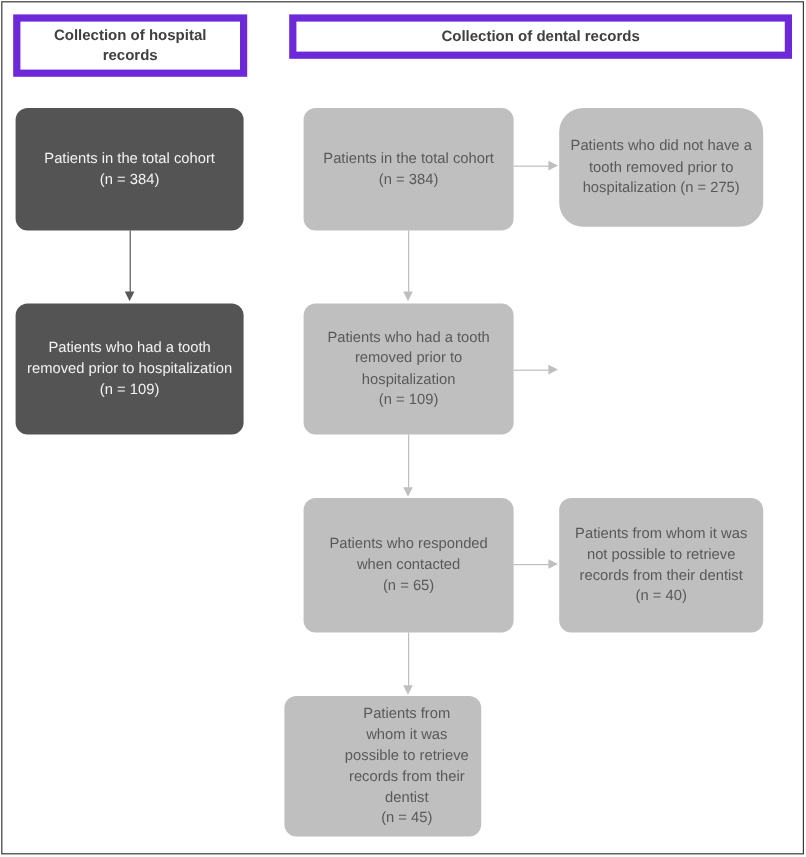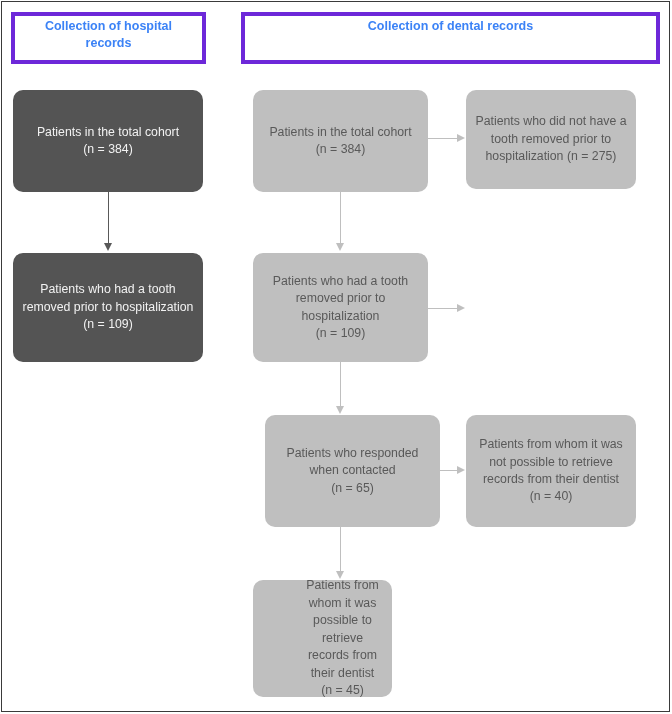--- a/index.html
+++ b/index.html
@@ -23,44 +23,44 @@
     left: 1px;
     top: 1px;
     width: 669px;
     height: 711px;
     border: 1px solid #3a3a3a;
     box-sizing: border-box;
     pointer-events: none;
   }
   .header-box {
     position: absolute;
-    border: 4px solid #6d28d9;
+    border: 6px solid #6d28d9;
     background: #ffffff;
     box-sizing: border-box;
     display: flex;
-    align-items: flex-start;
+    align-items: center;
     justify-content: center;
     text-align: center;
     font-weight: bold;
     font-size: 12.5px;
-    color: #3b82f6;
+    color: #404040;
     line-height: 1.35;
     padding: 2px 6px;
   }
   #header-hospital {
     left: 11px;
     top: 12px;
     width: 195px;
     height: 52px;
   }
   #header-dental {
     left: 241px;
     top: 12px;
     width: 419px;
-    height: 52px;
+    height: 37px;
   }
   .node {
     position: absolute;
     box-sizing: border-box;
     border-radius: 10px;
     display: flex;
     align-items: center;
     justify-content: center;
     text-align: center;
     font-size: 12.3px;
@@ -145,37 +145,37 @@
   <div class="arrow-down light-head-down" style="left:335.5px; top:243px;"></div>
 
   <div class="node node-light" style="left:253px; top:253px; width:175px; height:109px;">
     <span class="node-text">Patients who had a tooth removed prior to hospitalization
 (n = 109)</span>
   </div>
 
   <div class="conn-v light-line" style="left:340px; top:362px; height:45px;"></div>
   <div class="arrow-down light-head-down" style="left:335.5px; top:406px;"></div>
 
-  <div class="node node-light" style="left:253px; top:415px; width:175px; height:112px;margin-left:12px;">
+  <div class="node node-light" style="left:253px; top:415px; width:175px; height:112px;">
     <span class="node-text">Patients who responded when contacted
 (n = 65)</span>
   </div>
 
   <div class="conn-v light-line" style="left:340px; top:527px; height:45px;"></div>
   <div class="arrow-down light-head-down" style="left:335.5px; top:571px;"></div>
 
-  <div class="node node-light" style="left:253px; top:580px; width:139px; height:117px;padding-left:48px;">
+  <div class="node node-light" style="left:237px; top:580px; width:164px; height:117px;padding-left:48px;">
     <span class="node-text">Patients from whom it was possible to retrieve records from their dentist
 (n = 45)</span>
   </div>
 
   <div class="conn-h light-line" style="left:428px; top:138px; width:30px;"></div>
   <div class="arrow-right light-head-right" style="left:457px; top:134px;"></div>
 
-  <div class="node node-light" style="left:466px; top:90px; width:170px; height:99px;">
+  <div class="node node-light" style="left:466px; top:90px; width:170px; height:99px;border-radius:20px;">
     <span class="node-text">Patients who did not have a tooth removed prior to hospitalization (n = 275)</span>
   </div>
 
   <div class="conn-h light-line" style="left:428px; top:308px; width:30px;"></div>
   <div class="arrow-right light-head-right" style="left:457px; top:304px;"></div>
 
 
   <div class="conn-h light-line" style="left:428px; top:470px; width:30px;"></div>
   <div class="arrow-right light-head-right" style="left:457px; top:466px;"></div>
 

